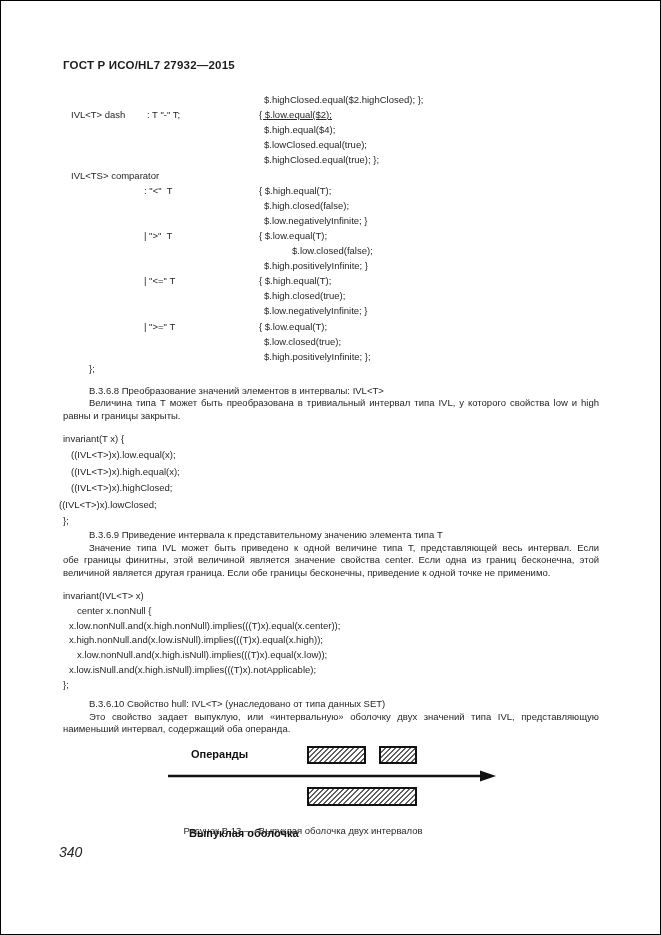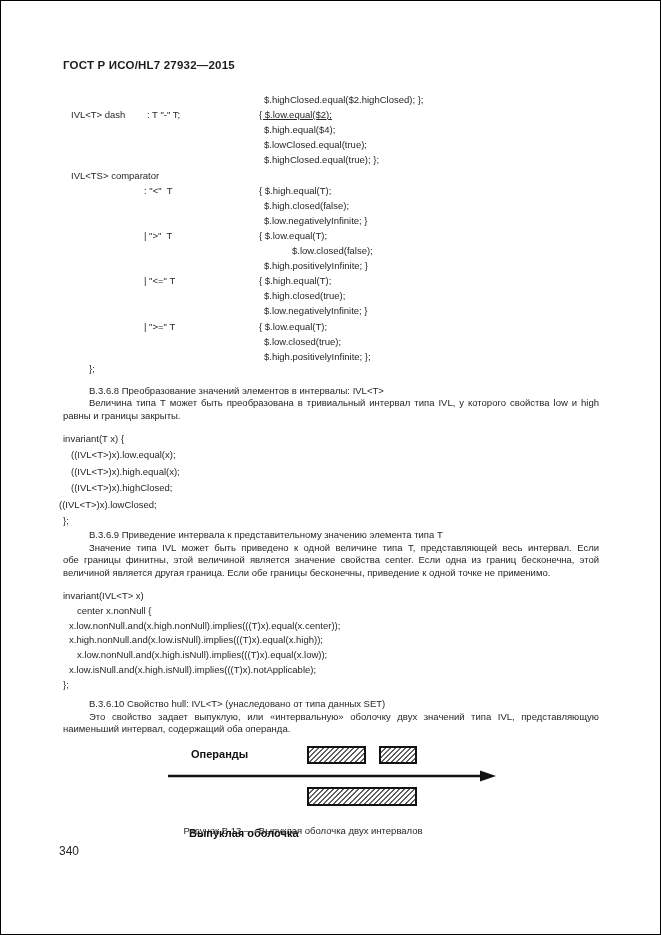--- a/index.html
+++ b/index.html
@@ -57,22 +57,23 @@
     left: 62px; top: 824px;
     width: 480px;
     text-align: center;
     font-size: 9.5px;
     color: #262626;
     white-space: pre;
   }
   .pagenum {
     position: absolute;
     left: 58px; top: 843px;
-    font-size: 12px;
+    font-size: 14px;
     color: #262626;
+    font-style: italic;
   }
 </style>
 </head>
 <body>
 
 <div class="page">
 
   <div class="hdr">ГОСТ Р ИСО/HL7 27932—2015</div>
 
   <div id="text-layer">

